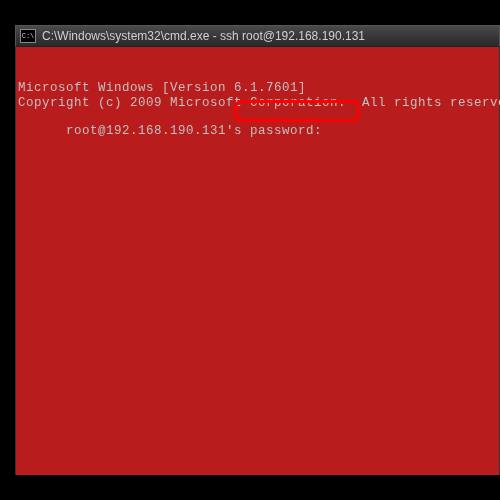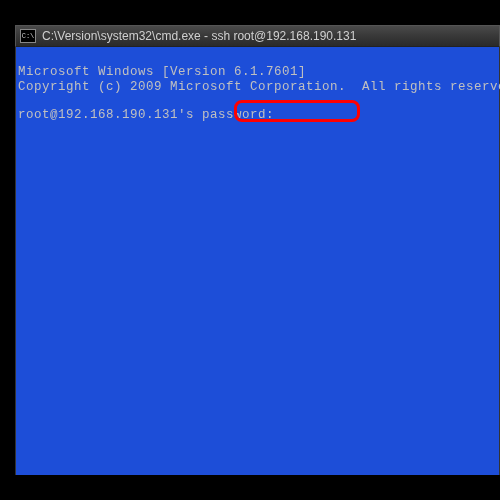--- a/index.html
+++ b/index.html
@@ -47,23 +47,23 @@
       font-size: 7px;
       line-height: 1;
       font-family: 'Courier New', monospace;
     }
     .titlebar-text {
       color: #d0d0d0;
       font-size: 12px;
       font-family: 'Segoe UI', Tahoma, sans-serif;
     }
     .terminal-content {
-      background: #1d4ed8;
+      background: #b91c1c;
       color: #c0c0c0;
-      padding: 4px 2px;
+      padding: 20px 2px;
       font-size: 12.5px;
       line-height: 1.15;
       letter-spacing: 0.5px;
       font-family: 'Lucida Console', 'Courier New', monospace;
       white-space: pre;
       border-left: 1px solid #333;
       border-right: 1px solid #333;
       height: calc(100% - 22px);
       position: relative;
     }
@@ -76,29 +76,30 @@
       border: 3px solid #ff0000;
       border-radius: 8px;
       width: 126px;
       height: 22px;
       left: 218px;
       top: 53px;
       pointer-events: none;
     }
     .prompt-inline {
       display: inline;
+      margin-left: 48px;
     }
   </style>
 </head>
 <body>
 
 <div class="window">
   <div class="titlebar">
     <div class="titlebar-icon">
       <span class="titlebar-icon-text">C:\</span>
     </div>
-    <span class="titlebar-text">C:\Version\system32\cmd.exe - ssh  root@192.168.190.131</span>
+    <span class="titlebar-text">C:\Windows\system32\cmd.exe - ssh  root@192.168.190.131</span>
   </div>
   <div class="terminal-content">
 <span class="terminal-line">Microsoft Windows [Version 6.1.7601]</span><span class="terminal-line">Copyright (c) 2009 Microsoft Corporation.  All rights reserved.</span><span class="terminal-line"></span><span class="terminal-line prompt-inline">root@192.168.190.131's password:</span>
     <div class="highlight-box"></div>
   </div>
 </div>
 
 </body></html>

